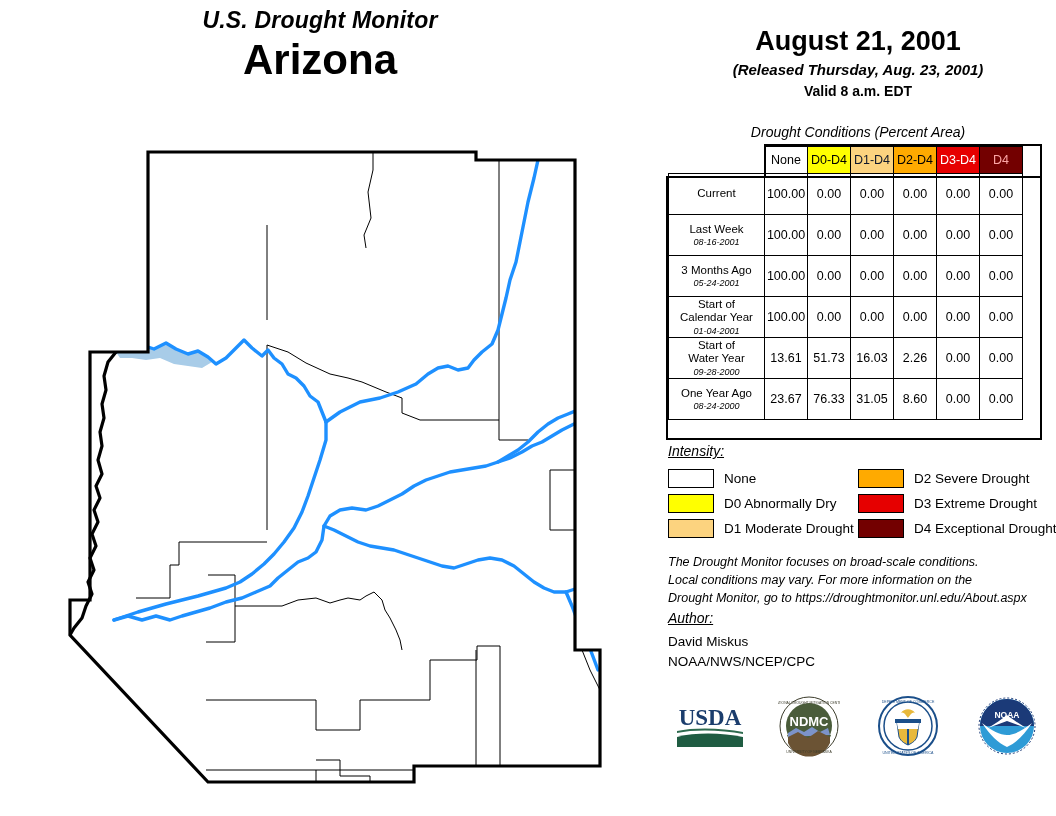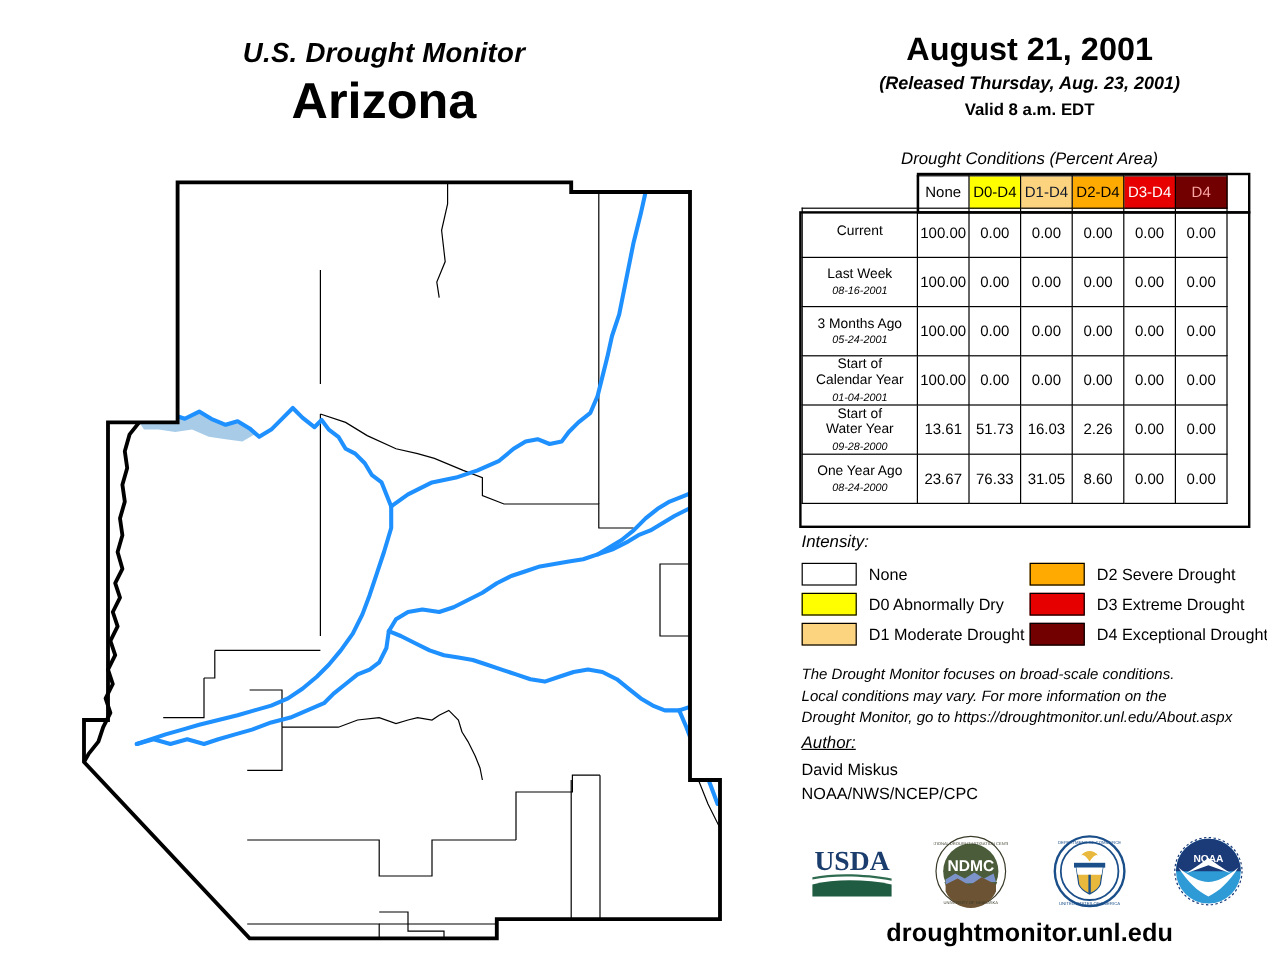--- a/index.html
+++ b/index.html
@@ -7,21 +7,21 @@
     width:1056px;height:816px;
     background:#ffffff;
     font-family:"Liberation Sans", sans-serif;
     color:#000;
     overflow:hidden;
     position:relative;
   }
   .page{position:absolute;left:0;top:0;width:1056px;height:816px;}
 
   
-  .title-wrap{position:absolute;left:0;top:32px;width:640px;text-align:center;}
+  .title-wrap{position:absolute;left:0;top:8px;width:640px;text-align:center;}
   .title-small{
     font-size:23px;font-weight:bold;font-style:italic;letter-spacing:.2px;
     line-height:1.1;
   }
   .title-big{
     font-size:42px;font-weight:bold;line-height:1.1;margin-top:4px;
   }
 
   .map-area{position:absolute;left:30px;top:130px;width:620px;height:660px;}
   .map-area svg{display:block;width:100%;height:100%;}
@@ -67,20 +67,21 @@
   }
   .hdr-outer{
     position:absolute;left:764px;top:144px;width:274px;height:30px;
     border:2px solid #000;pointer-events:none;
   }
 
   
   .intensity-title{
     position:absolute;left:668px;top:443px;
     font-size:14px;font-style:italic;font-weight:normal;
+    text-decoration:underline;
   }
   .legend{position:absolute;left:668px;top:466px;width:380px;}
   .lg-row{display:flex;align-items:center;height:25px;}
   .lg-col{display:flex;align-items:center;width:190px;}
   .sw{
     width:44px;height:17px;border:1px solid #000;margin-right:10px;flex:none;
   }
   .lg-lab{font-size:13.5px;white-space:nowrap;}
 
   
@@ -412,14 +413,13 @@
         <circle cx="31" cy="31" r="28" fill="none" stroke="#1b3a78" stroke-width="1" stroke-dasharray="2 2"></circle>
         <path d="M31,4 a27,27 0 0 1 27,27 a27,27 0 0 1 -27,27 a27,27 0 0 1 -27,-27 a27,27 0 0 1 27,-27 Z" fill="#2e9bd6"></path>
         <path d="M4,31 a27,27 0 0 1 54,0 Z" fill="#1b3a78"></path>
         <path d="M6,28 C14,40 22,48 31,52 C40,48 48,40 56,28 C46,36 38,40 31,40 C24,40 16,36 6,28 Z" fill="#ffffff"></path>
         <path d="M31,26 L12,33 C20,28 26,24 31,20 C36,24 42,28 50,33 Z" fill="#ffffff"></path>
         <text x="31" y="23" text-anchor="middle" font-family="'Liberation Sans',sans-serif" font-size="8.5" font-weight="bold" fill="#ffffff">NOAA</text>
       </svg>
     </div>
   </div>
 
-  <div class="site">droughtmonitor.unl.edu</div>
 </div>
 
 </body></html>

